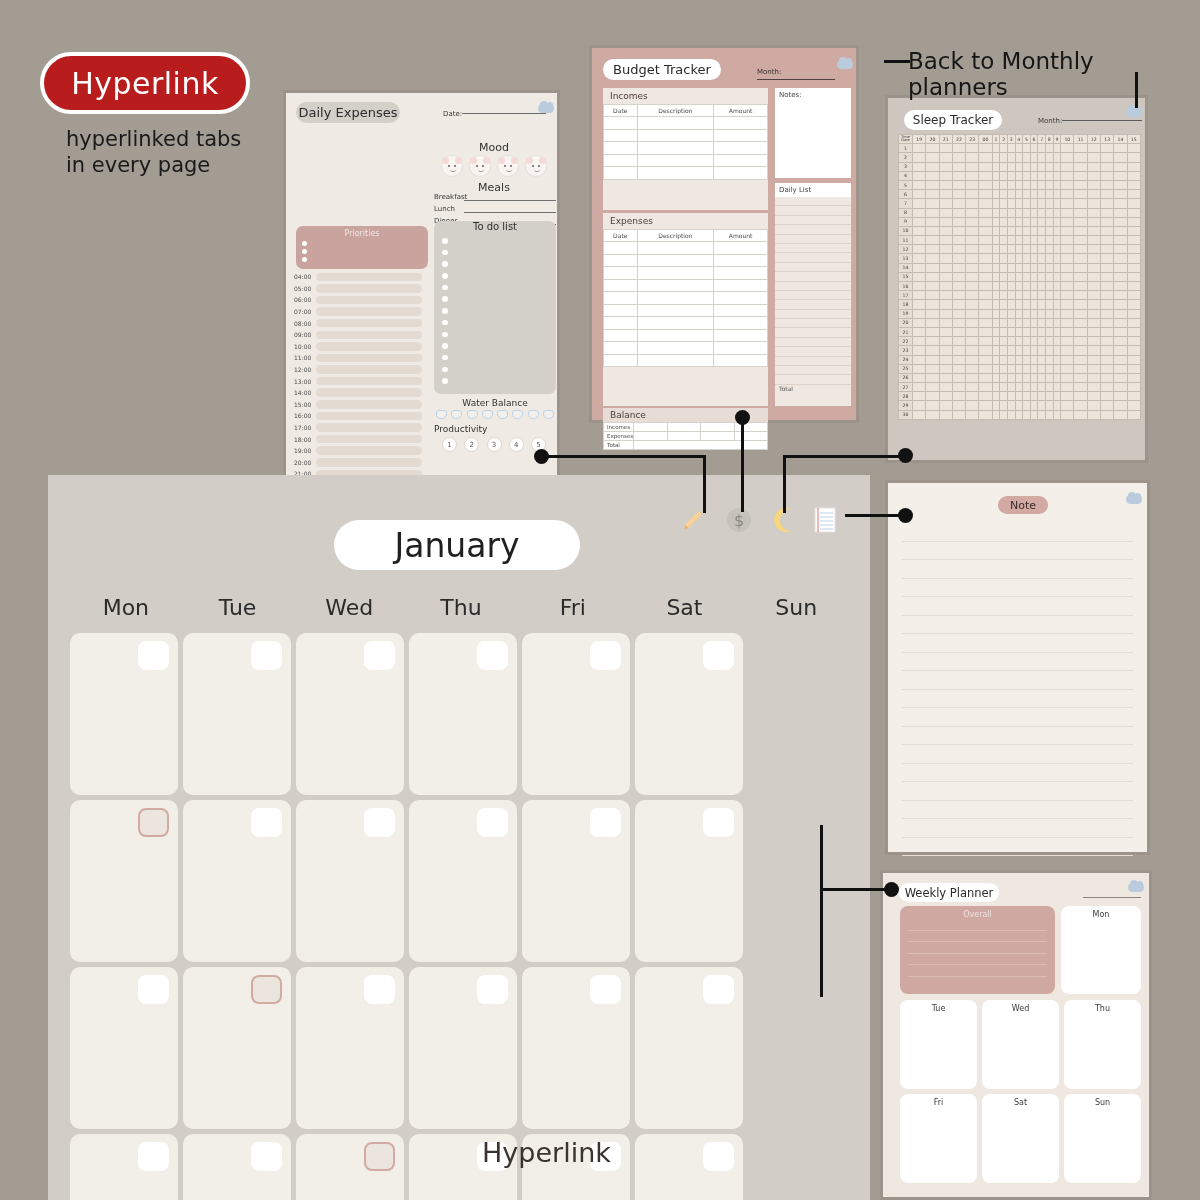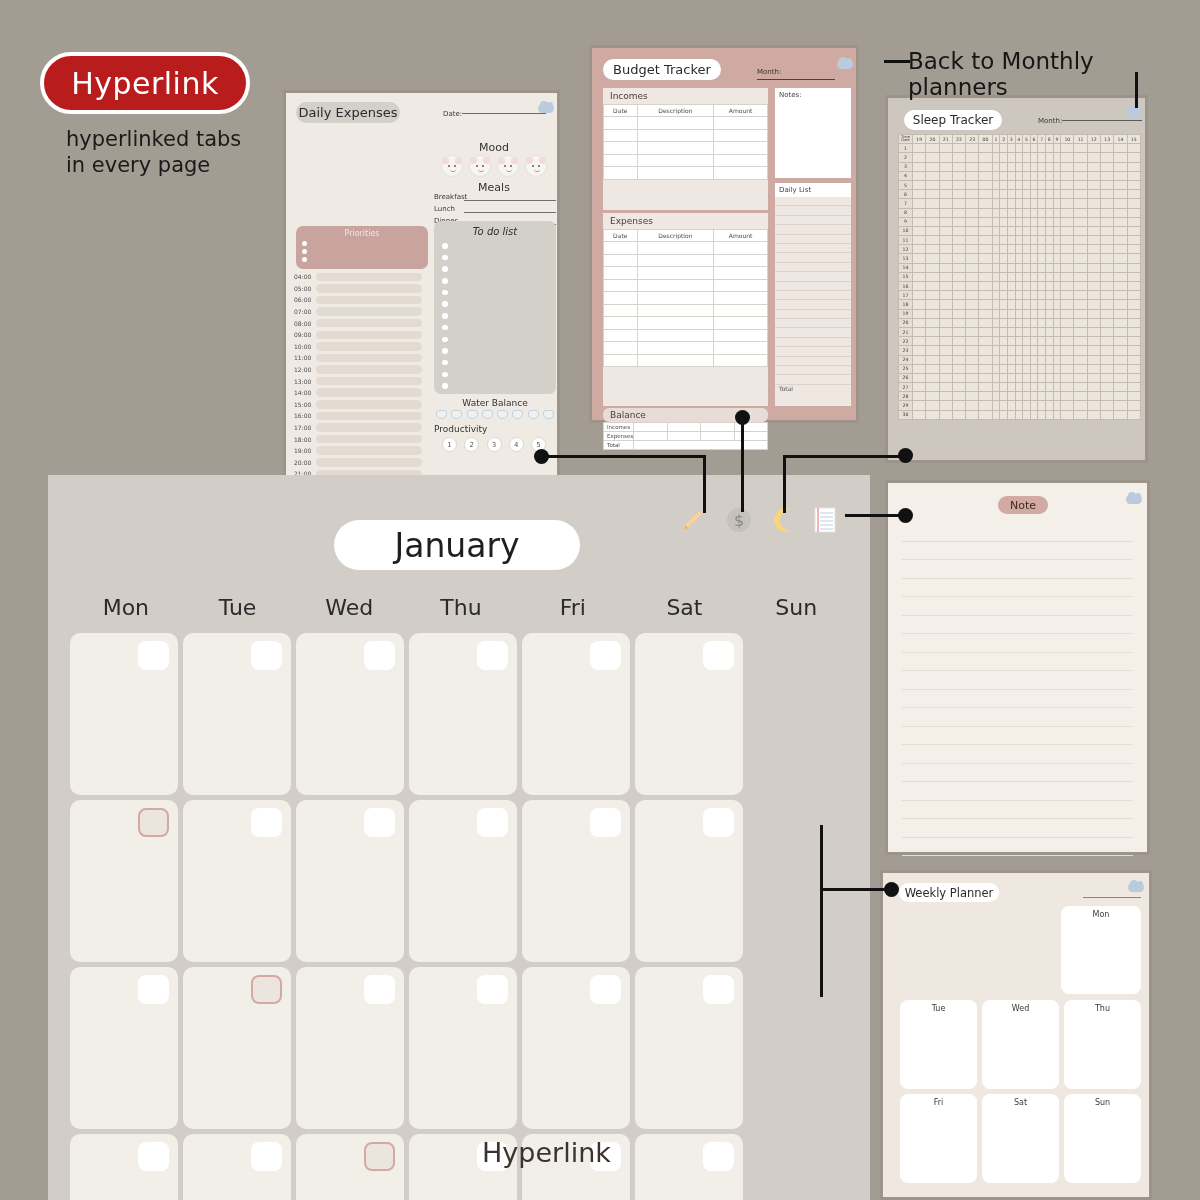--- a/index.html
+++ b/index.html
@@ -65,21 +65,21 @@
   .moodface .ear.l{left:0px;} .moodface .ear.r{right:0px;}
   .moodface .eye{position:absolute;width:2px;height:2px;border-radius:50%;background:#6b5b55;top:9px;}
   .moodface .eye.l{left:6px;} .moodface .eye.r{right:6px;}
   .moodface .mo{position:absolute;width:6px;height:3px;border-bottom:1px solid #b08e88;border-radius:0 0 6px 6px;left:8px;top:13px;}
   #dp-meals-lbl{ left:153px; top:88px; width:110px; text-align:center; font-size:11px; color:#333;}
   #dp-meals{ left:148px; top:100px; width:122px;}
   .mealrow{ display:flex; align-items:flex-end; font-size:7px; color:#3a3a3a; margin-bottom:4px;}
   .mealrow .nm{width:30px;}
   .mealrow .ln{flex:1;border-bottom:1px solid #6f6f6f; height:8px;}
   #dp-todo{ left:148px; top:128px; width:122px; height:173px; background:#d3cfc9; border-radius:7px;}
-  #dp-todo .hdr{ text-align:center; font-size:10px; color:#2f2f2f; padding-top:5px;font-style:italic;}
+  #dp-todo .hdr{ text-align:center; font-size:10px; color:#2f2f2f; }
   #dp-todo .dots{ padding:6px 0 0 8px;}
   #dp-todo .dot{ width:5.5px;height:5.5px;border-radius:50%;background:#fff;margin-bottom:6.2px;}
   #dp-water-lbl{ left:148px; top:305px; width:122px; text-align:center; font-size:9px; color:#333;}
   #dp-water{ left:150px; top:317px; width:118px; display:flex; justify-content:space-between;}
   .droplet{ width:11px;height:9px;background:#f2f0ed;border:1px solid #bdd3e4;border-radius:3px 3px 5px 5px;font-size:4px;color:#a8bccd;text-align:center;}
   #dp-prod-lbl{ left:148px; top:331px; width:122px; text-align:left; font-size:9px; color:#333;}
   #dp-prod{ left:156px; top:344px; width:104px; display:flex; justify-content:space-between;}
   .prodcircle{ width:15px;height:15px;border-radius:50%;background:#fff;border:1px solid #ddd6ce;font-size:7px;color:#555;display:flex;align-items:center;justify-content:center;}
 
   
@@ -98,21 +98,21 @@
   .bttable{ width:100%; border-collapse:collapse; background:#fff;}
   .bttable th{ font-size:6px; font-weight:normal; color:#4a4a4a; border:1px solid #d8d2cc; padding:2px 0;}
   .bttable td{ border:1px solid #d8d2cc; height:12.5px;}
   #bt-notes{ left:183px; top:40px; width:76px; height:90px; background:#fff;}
   #bt-notes .cap{ font-size:7px; color:#444; padding:3px 0 0 4px;}
   #bt-daily{ left:183px; top:135px; width:76px; height:223px; background:#efe7e1;}
   #bt-daily .cap{ font-size:7px; color:#444; padding:3px 0 3px 4px; background:#fff;}
   #bt-daily .ln{ height:9.4px; border-bottom:1px solid #ddd3cb;}
   #bt-daily .tot{ font-size:6px; color:#555; padding-left:4px;}
   #bt-balance-box{ left:11px; top:360px; width:165px; }
-  .balcap{ font-size:9px; color:#4a3c39; padding:2px 0 2px 7px; background:#e7ddd6;border-radius:6px;}
+  .balcap{ font-size:9px; color:#4a3c39; padding:2px 0 2px 7px; background:#e7ddd6;}
   .baltable{ width:100%; border-collapse:collapse; background:#fff;}
   .baltable td{ border:1px solid #d8d2cc; height:9px; font-size:5.5px; color:#4a4a4a;}
   .baltable td.lbl{ width:30px; padding-left:3px;}
 
   
   #sleep-tracker{
     left:885px; top:95px; width:263px; height:368px;
     background:#cdc7bf; border:3px solid #9c948b;
   }
   #st-title{ left:16px; top:12px; width:98px;height:20px; font-size:12px;}
@@ -1352,20 +1352,30 @@
       <div class="ln"></div>
       <div class="ln"></div>
       <div class="ln"></div>
     </div>
 </div>
 
 <div class="abs" id="weekly-planner">
   <div class="abs pill" id="wp-title">Weekly Planner</div>
   <div class="abs" id="wp-line"></div>
   <div class="abs cloudicon" id="wp-cloud"></div>
+  <div class="abs" id="wp-overall">
+    <div class="cap">Overall</div>
+    <div id="wp-overall-lines">
+        <div class="ln"></div>
+        <div class="ln"></div>
+        <div class="ln"></div>
+        <div class="ln"></div>
+        <div class="ln"></div>
+      </div>
+  </div>
   <div id="wp-days">
       <div class="wpday" style="left: 178px; top: 33px; width: 80px; height: 88px;">
         <div class="cap">Mon</div>
       </div>
       <div class="wpday" style="left: 17px; top: 127px; width: 77px; height: 89px;">
         <div class="cap">Tue</div>
       </div>
       <div class="wpday" style="left: 99px; top: 127px; width: 77px; height: 89px;">
         <div class="cap">Wed</div>
       </div>

